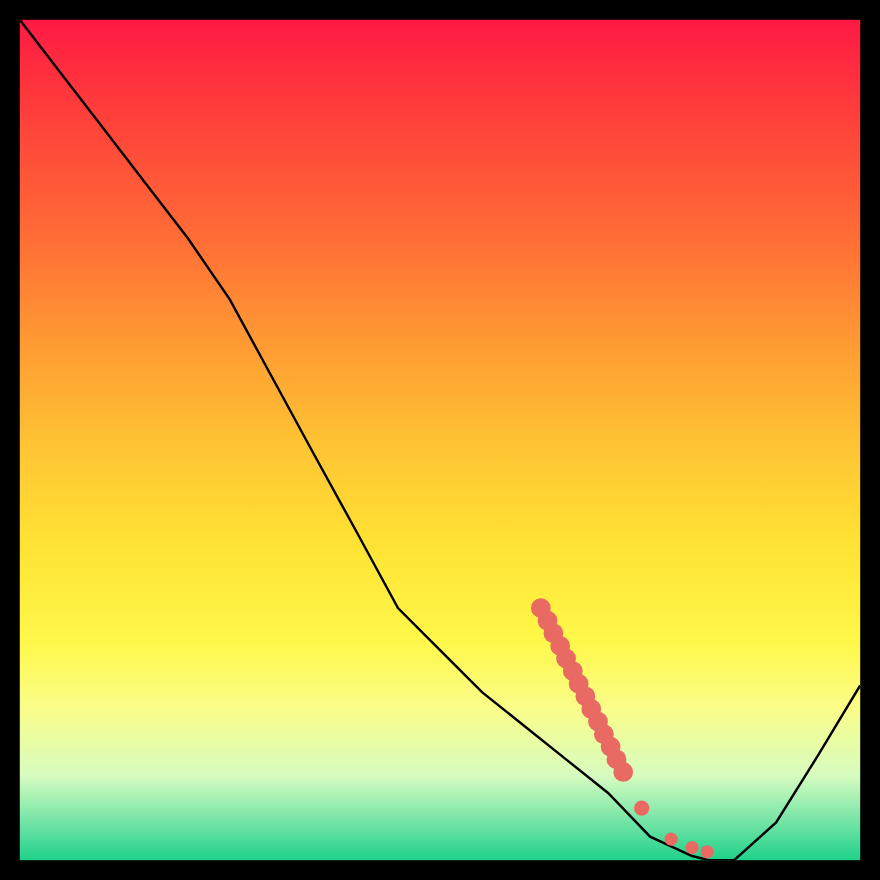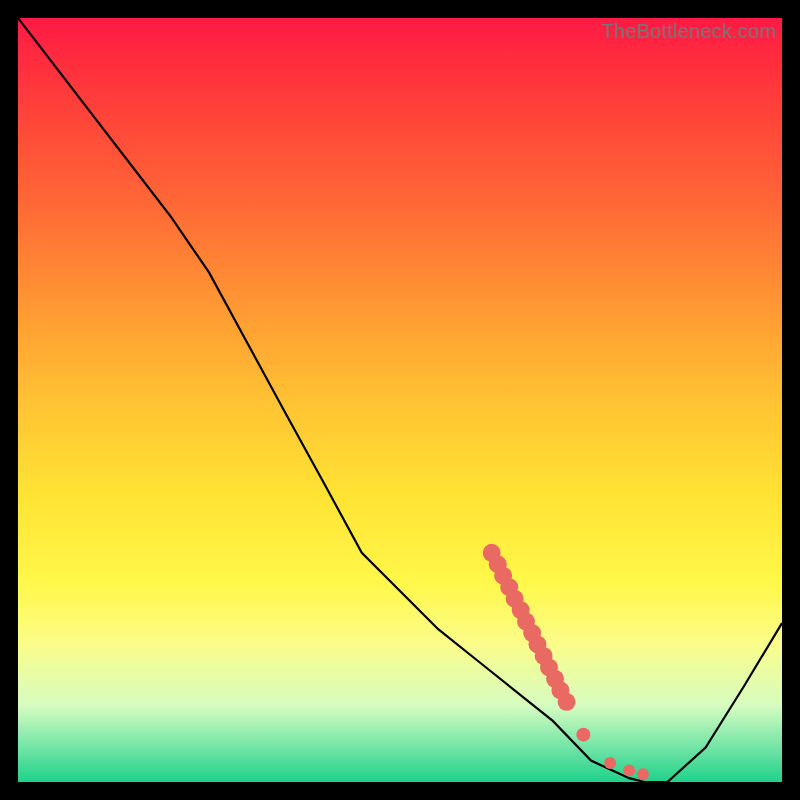--- a/index.html
+++ b/index.html
@@ -61,21 +61,20 @@
   }
   .points-group circle {
     fill: #e86a63;
   }
 </style>
 </head>
 <body>
 
 <div class="outer-frame">
   <div class="plot-area">
-    <div class="watermark">TheBottleneck.com</div>
     <svg class="curve" viewBox="0 0 764 764" preserveAspectRatio="none">
       <path class="line-path" d="M0.00 0.00 L38.20 49.66 L76.40 99.32 L114.60 148.98 L152.80 198.64 L191.00 254.41 L229.20 324.70 L267.40 394.99 L305.60 464.51 L343.80 534.80 L382.00 573.00 L420.20 611.20 L458.40 641.76 L496.60 672.32 L534.80 702.88 L573.00 742.61 L611.20 760.18 L626.48 764.00 L649.40 764.00 L687.60 729.62 L725.80 668.50 L764.00 605.09"></path>
       <g class="points-group">
           <circle cx="473.68" cy="534.80" r="9"></circle>
           <circle cx="479.79" cy="546.26" r="9"></circle>
           <circle cx="485.14" cy="557.72" r="9"></circle>
           <circle cx="491.25" cy="569.18" r="9"></circle>
           <circle cx="496.60" cy="580.64" r="9"></circle>
           <circle cx="502.71" cy="592.10" r="9"></circle>
           <circle cx="508.06" cy="603.56" r="9"></circle>

